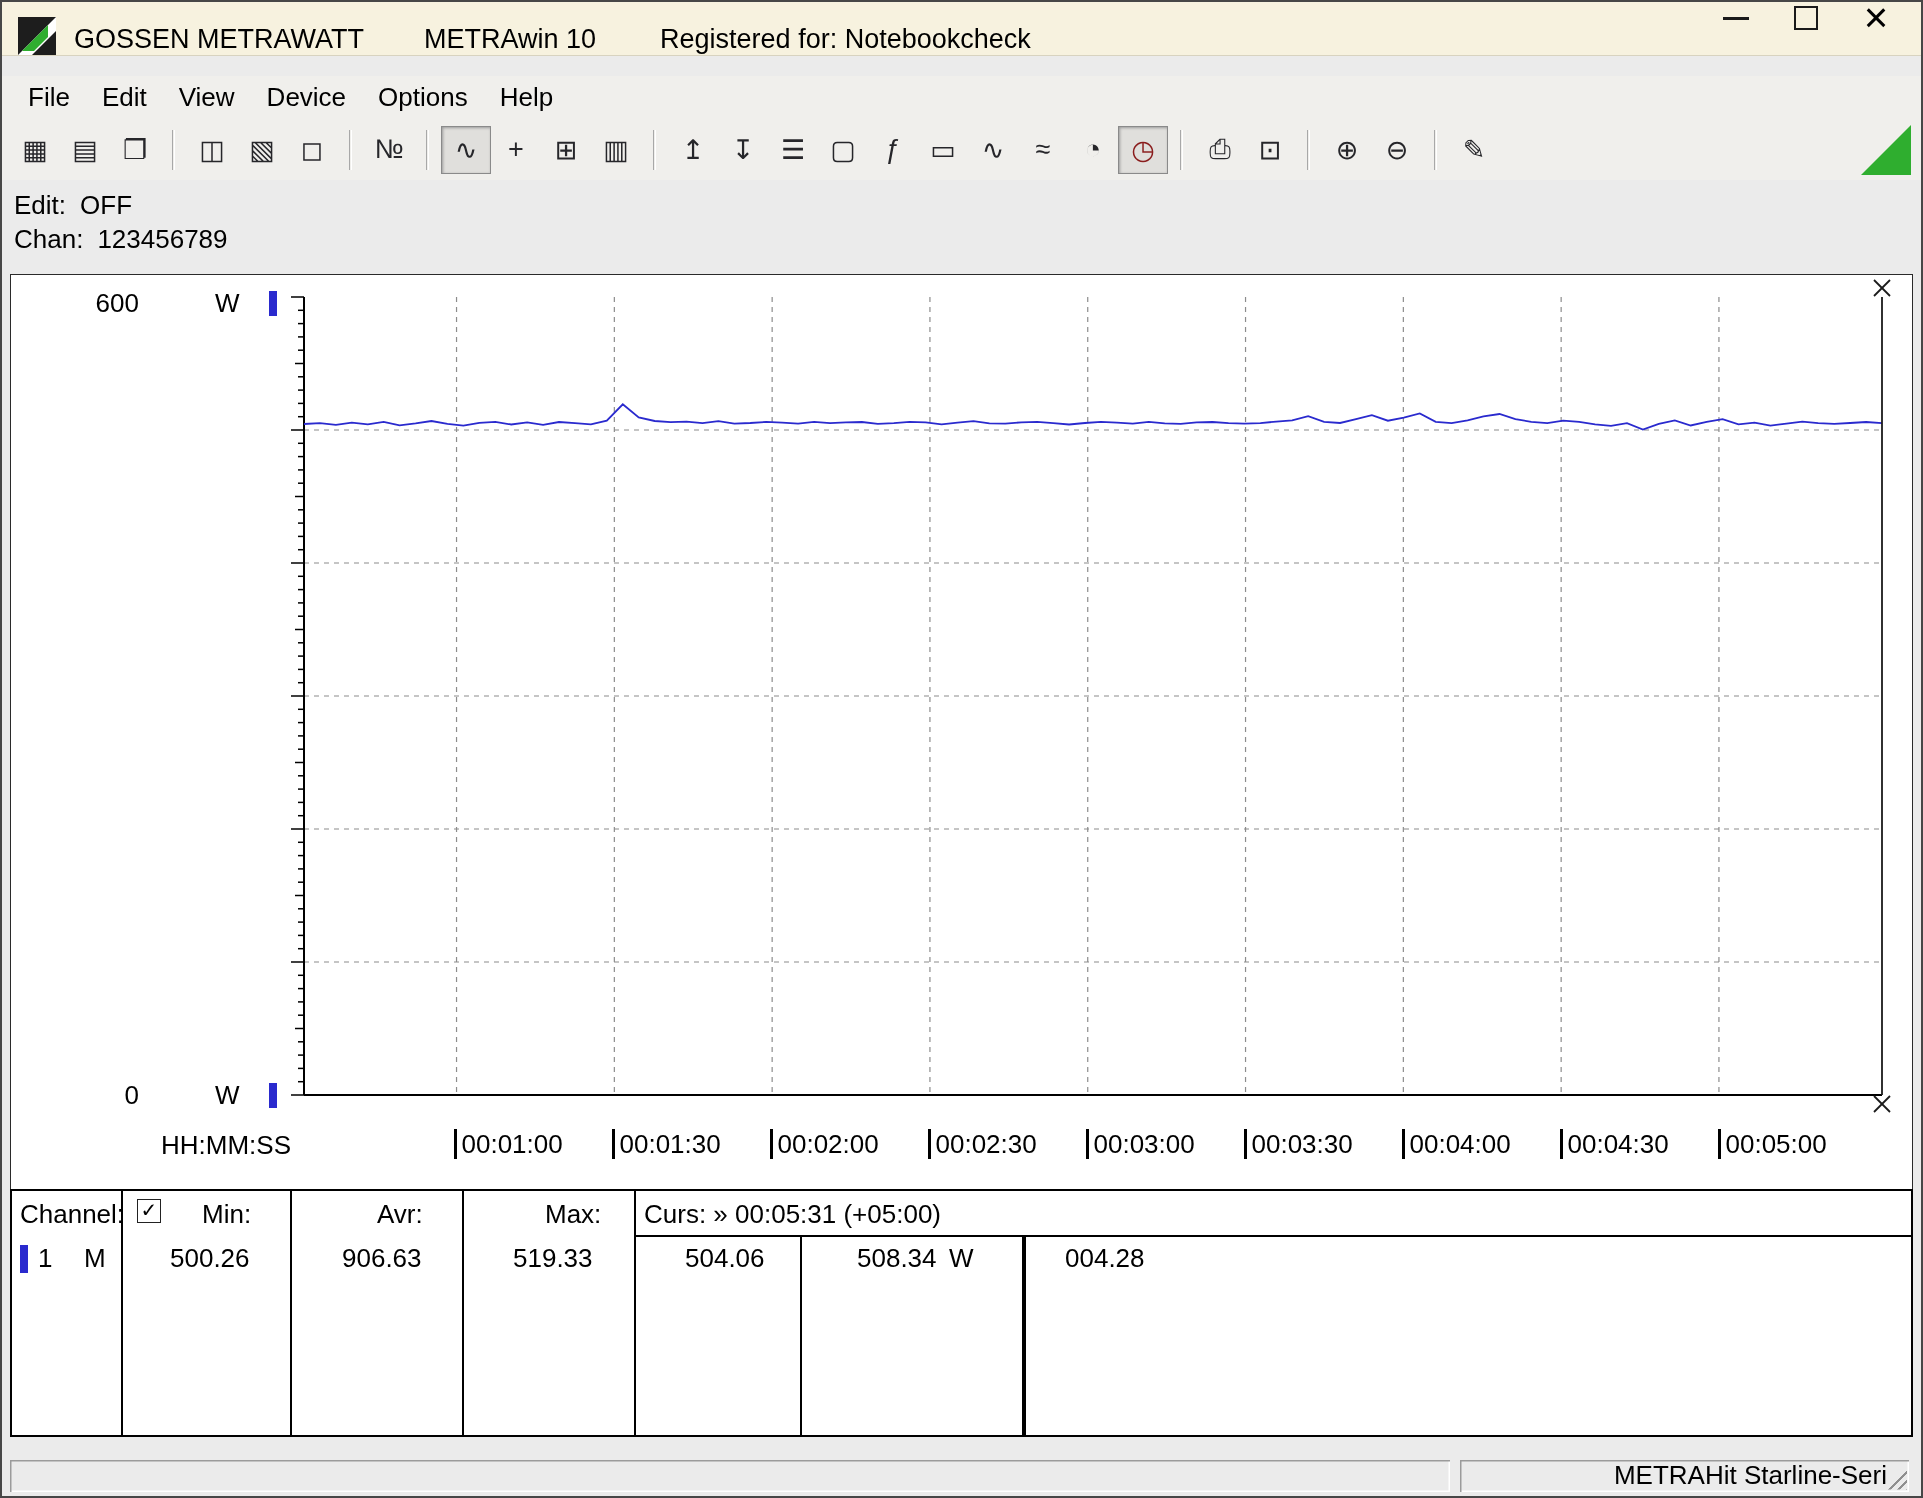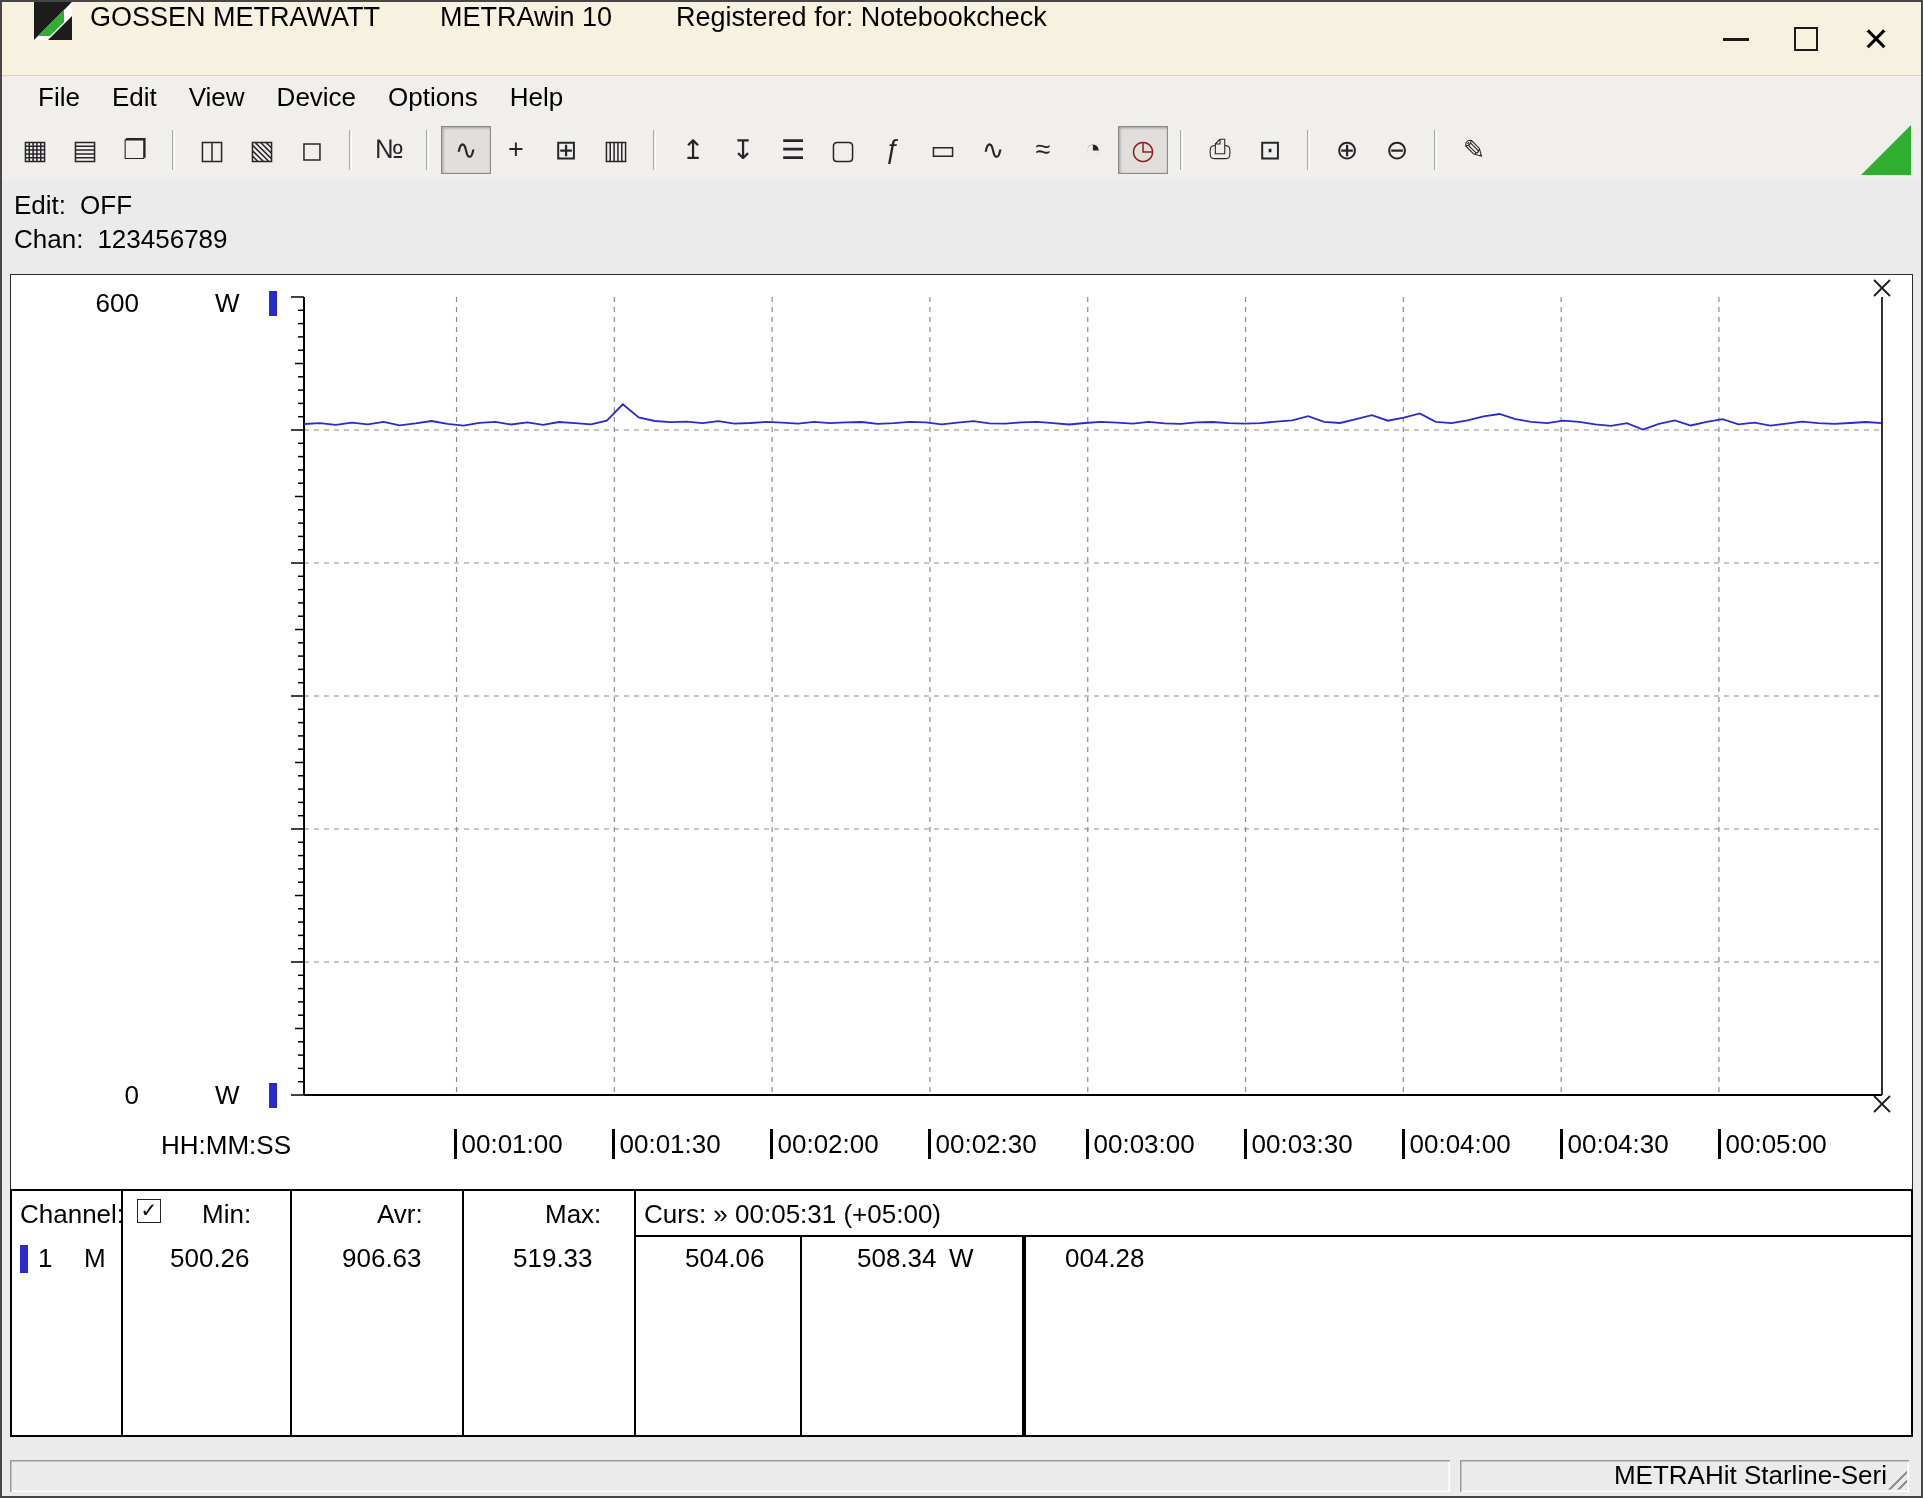--- a/index.html
+++ b/index.html
@@ -2,35 +2,35 @@
 <html><head>
 <meta charset="utf-8">
 <style>
   * { box-sizing: border-box; margin: 0; padding: 0; }
   html,body { width:1923px; height:1498px; overflow:hidden; background:#9a9a9a;
     font-family:"Liberation Sans", sans-serif; color:#000; }
   #window { position:relative; width:1923px; height:1498px; background:#ebebeb;
     border:2px solid #474747; }
 
   
-  .titlebar { position:absolute; left:0; top:0; width:100%; height:74px;
-    background:#f7f2df; display:flex; align-items:flex-start; border-bottom:1px solid #d8d3c0;padding-left:16px; }
+  .titlebar { position:absolute; left:0; top:0; width:100%; height:54px;
+    background:#f7f2df; display:flex; align-items:flex-end; border-bottom:1px solid #d8d3c0; }
   .titlebar .logo { margin-left:16px; width:38px; height:38px; flex:0 0 auto; }
   .t-brand { font-size:27px; margin-left:18px; }
   .t-app   { font-size:27px; margin-left:60px; }
   .t-reg   { font-size:27px; margin-left:64px; }
   .t-spacer { flex:1; }
   .winbtn { width:70px; height:74px; display:flex; align-items:center; justify-content:center; cursor:default; }
   .winbtn.min i { display:block; width:26px; height:3px; background:#1a1a1a; }
   .winbtn.max i { display:block; width:24px; height:24px; border:2.5px solid #1a1a1a; background:transparent; }
   .winbtn.close { font-size:42px; font-weight:300; margin-right:10px; line-height:1; }
 
   
   .menubar { position:absolute; left:0; top:74px; width:100%; height:43px; background:#f0efec;
-    display:flex; align-items:center; padding-left:20px; }
+    display:flex; align-items:center; padding-left:10px; }
   .menuitem { font-size:26px; padding:0 16px; height:100%; display:flex; align-items:center; }
 
   
   .toolbar { position:absolute; left:0; top:117px; width:100%; height:61px; background:#f0efec;
     display:flex; align-items:center; padding-left:8px; }
   .tbtn { width:50px; height:48px; display:flex; align-items:center; justify-content:center;
     font-size:27px; color:#26262a; border:1px solid transparent; background:transparent; }
   .tbtn.pressed { background:#e0dfdc; border:1px solid #8a8a8a; box-shadow:inset 1px 1px 3px #9a9a9a; }
   .tbtn.accent { color:#8a1d1d; }
   .tb-sep { width:3px; height:40px; border-left:1px solid #a8a8a8; border-right:1px solid #ffffff; margin:0 12px; }

